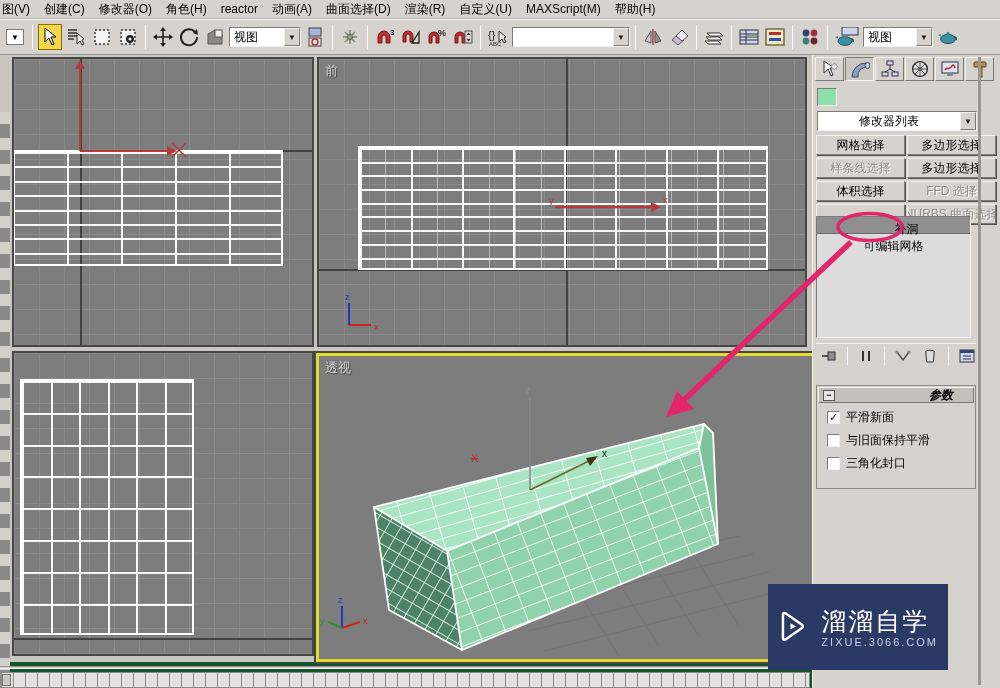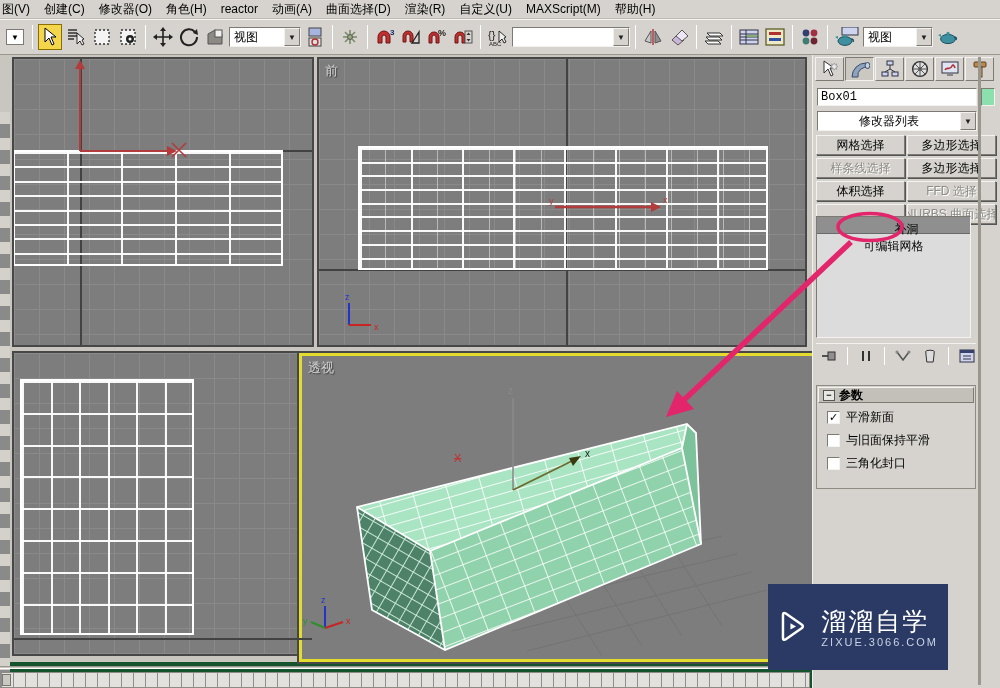--- a/index.html
+++ b/index.html
@@ -63,21 +63,21 @@
   .stackrow.selected{background:#8f8f8f;border-bottom:1px solid #6a6a6a;}
   .stackrow.selected .srlabel{margin-left:26px;}
   #stack-tools{position:absolute;left:3px;top:288px;width:160px;height:24px;display:flex;align-items:center;gap:9px;padding-left:4px;border-top:1px solid #f4f2ef;}
   .stkbtn{width:22px;height:20px;display:flex;align-items:center;justify-content:center;}
   .stksep{width:1px;height:18px;background:#a5a29a;border-right:1px solid #fff;}
   #rollout{position:absolute;left:3px;top:330px;width:160px;height:104px;border:1px solid #8e8b85;background:#d6d3ce;}
   #rollout-header{height:16px;margin:1px;background:#c3c0ba;border:1px solid;border-color:#f4f2ef #7d7a74 #7d7a74 #f4f2ef;
     display:flex;align-items:center;font-weight:bold;}
   #rollout-header .minus{width:12px;height:11px;border:1px solid #555;background:#e9e7e3;font-size:9px;line-height:9px;
     text-align:center;margin:0 4px;}
-  #rollout-header .rtitle{flex:1;text-align:left;margin-right:20px;}
+  #rollout-header .rtitle{flex:1;text-align:right;margin-right:20px;font-style:italic;}
   .cbrow{display:flex;align-items:center;gap:6px;margin:6px 0 6px 10px;}
   .cbbox{width:13px;height:13px;background:#fff;border:1px solid;border-color:#7d7a74 #f4f2ef #f4f2ef #7d7a74;
     font-size:11px;line-height:11px;text-align:center;font-weight:bold;}
   #panel-scrollbar{position:absolute;left:165px;top:2px;width:3px;height:628px;background:#9a978f;}
 
   
   #trackbar{left:0;top:672px;width:810px;height:16px;background:#e3e1dd;border:1px solid #8e8b85;
     background-image:repeating-linear-gradient(to right,#8f8f8f 0 1px,transparent 1px 12px);}
   #time-slider{position:absolute;left:1px;top:1px;width:9px;height:12px;background:#cbc8c2;border:1px solid #777;}
   #trackbar-groove{left:0;top:666px;width:812px;height:3px;background:#cbc8c2;border-top:1px solid #9a978f;border-bottom:1px solid #fff;}
@@ -321,21 +321,21 @@
       </svg>
     </div>
 
     <div class="vp" id="vp-left" style="left:12px;top:296px;width:302px;height:305px;">
       <div class="axisline" style="left:0;top:285px;width:100%;height:2px;"></div>
       <div class="wirebox" style="left:6px;top:26px;width:174px;height:256px;
         background-image:repeating-linear-gradient(to right,rgba(255,255,255,.95) 0 2px,transparent 2px 28.6px),
                          repeating-linear-gradient(to bottom,rgba(255,255,255,.95) 0 2px,transparent 2px 31.8px);"></div>
     </div>
 
-    <div class="vp" id="vp-persp" style="left:299px;top:298px;width:546px;height:309px;">
+    <div class="vp" id="vp-persp" style="left:316px;top:298px;width:546px;height:309px;">
       <div class="vp-label">透视</div>
       <svg class="vpsvg" width="488" height="305" viewBox="0 0 488 305">
         <defs>
           <pattern id="gTop" width="34" height="11" patternUnits="userSpaceOnUse" patternTransform="rotate(-16)">
             <path d="M0 .5H34 M.5 0V11" stroke="#ffffff" stroke-width="1" opacity=".85" fill="none"></path>
           </pattern>
           <pattern id="gFront" width="25" height="14" patternUnits="userSpaceOnUse" patternTransform="rotate(-21)">
             <path d="M0 .5H25 M.5 0V14" stroke="#ffffff" stroke-width="1" opacity=".8" fill="none"></path>
           </pattern>
           <pattern id="gEnd" width="12" height="12" patternUnits="userSpaceOnUse" patternTransform="rotate(-60)">
@@ -421,21 +421,20 @@
       </div>
       <div class="ptab">
         <svg width="18" height="18" viewBox="0 0 18 18">
             <rect x="3" y="2" width="12" height="5" rx="1" fill="#b8894e" stroke="#5e421f"></rect>
             <rect x="8" y="7" width="3" height="10" fill="#caa86e" stroke="#5e421f"></rect>
           </svg>
       </div>
     </div>
 
     <div id="name-row">
-      <input id="obj-name" value="Box01" style="">
       <div id="obj-color"></div>
     </div>
 
     <div class="combo" id="modlist">
       <span class="val">修改器列表</span>
       <span class="darr">▼</span>
     </div>
 
     <div class="selgrid">
       <div class="selbtn">网格选择</div>

